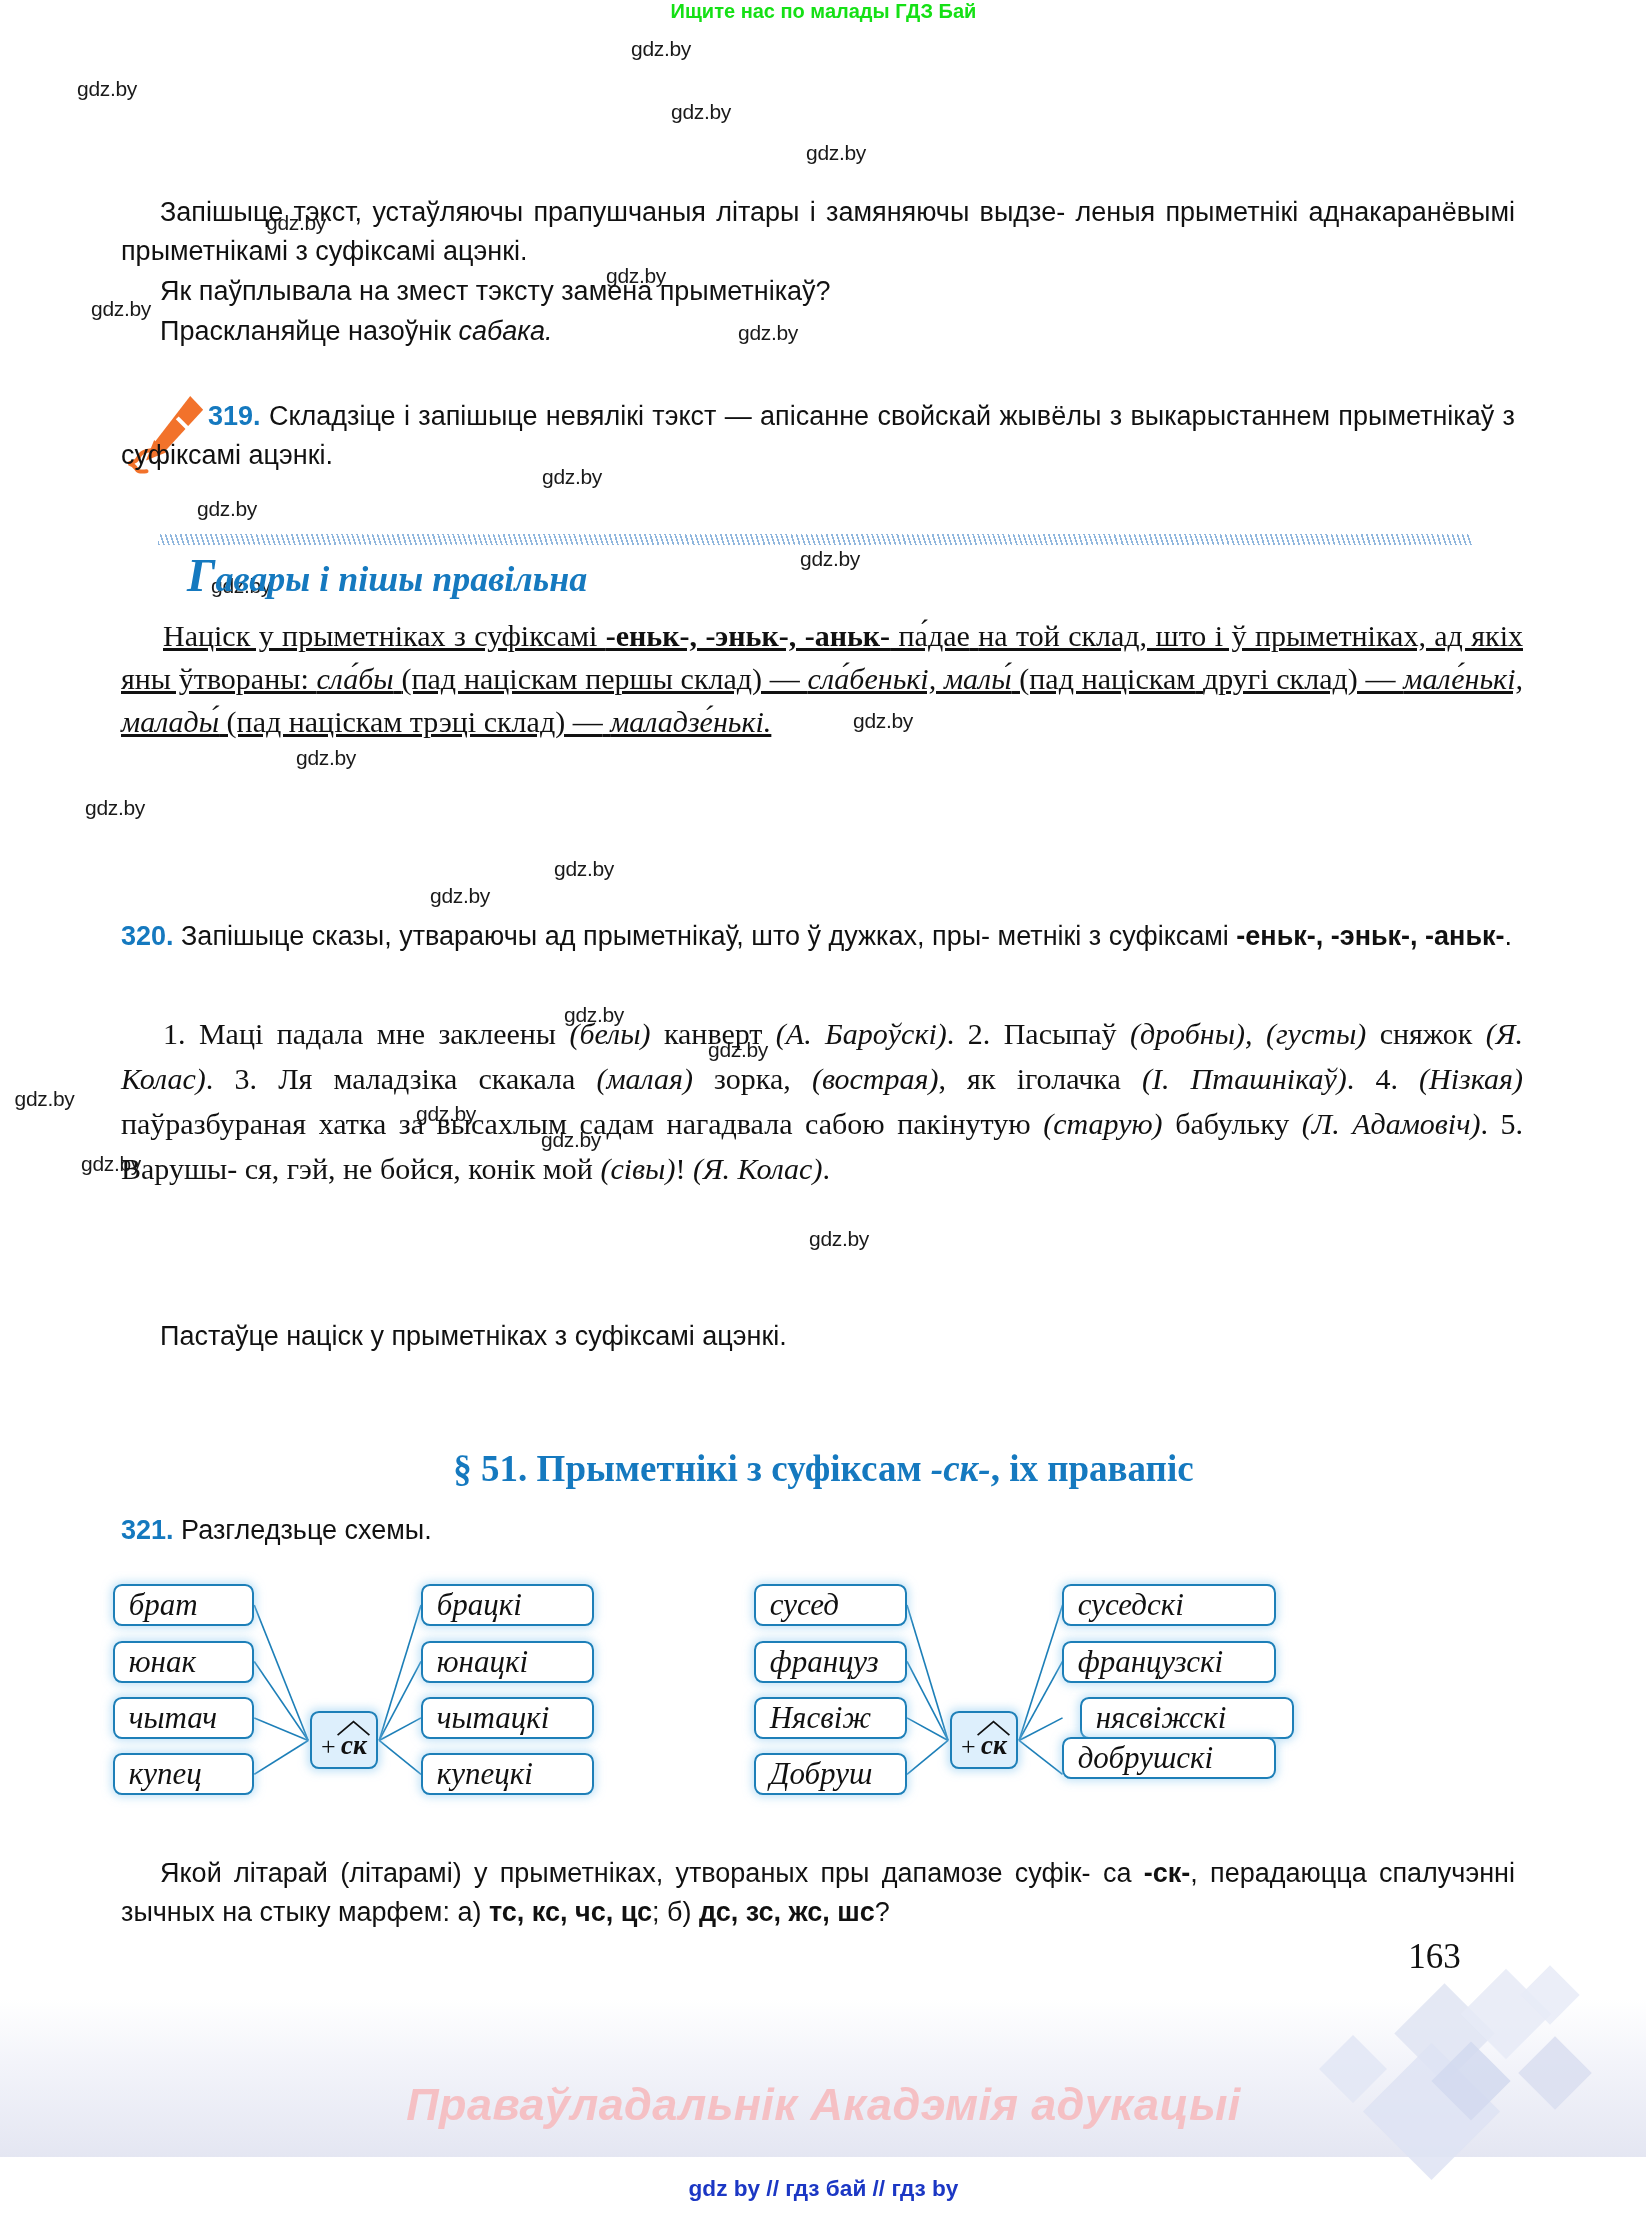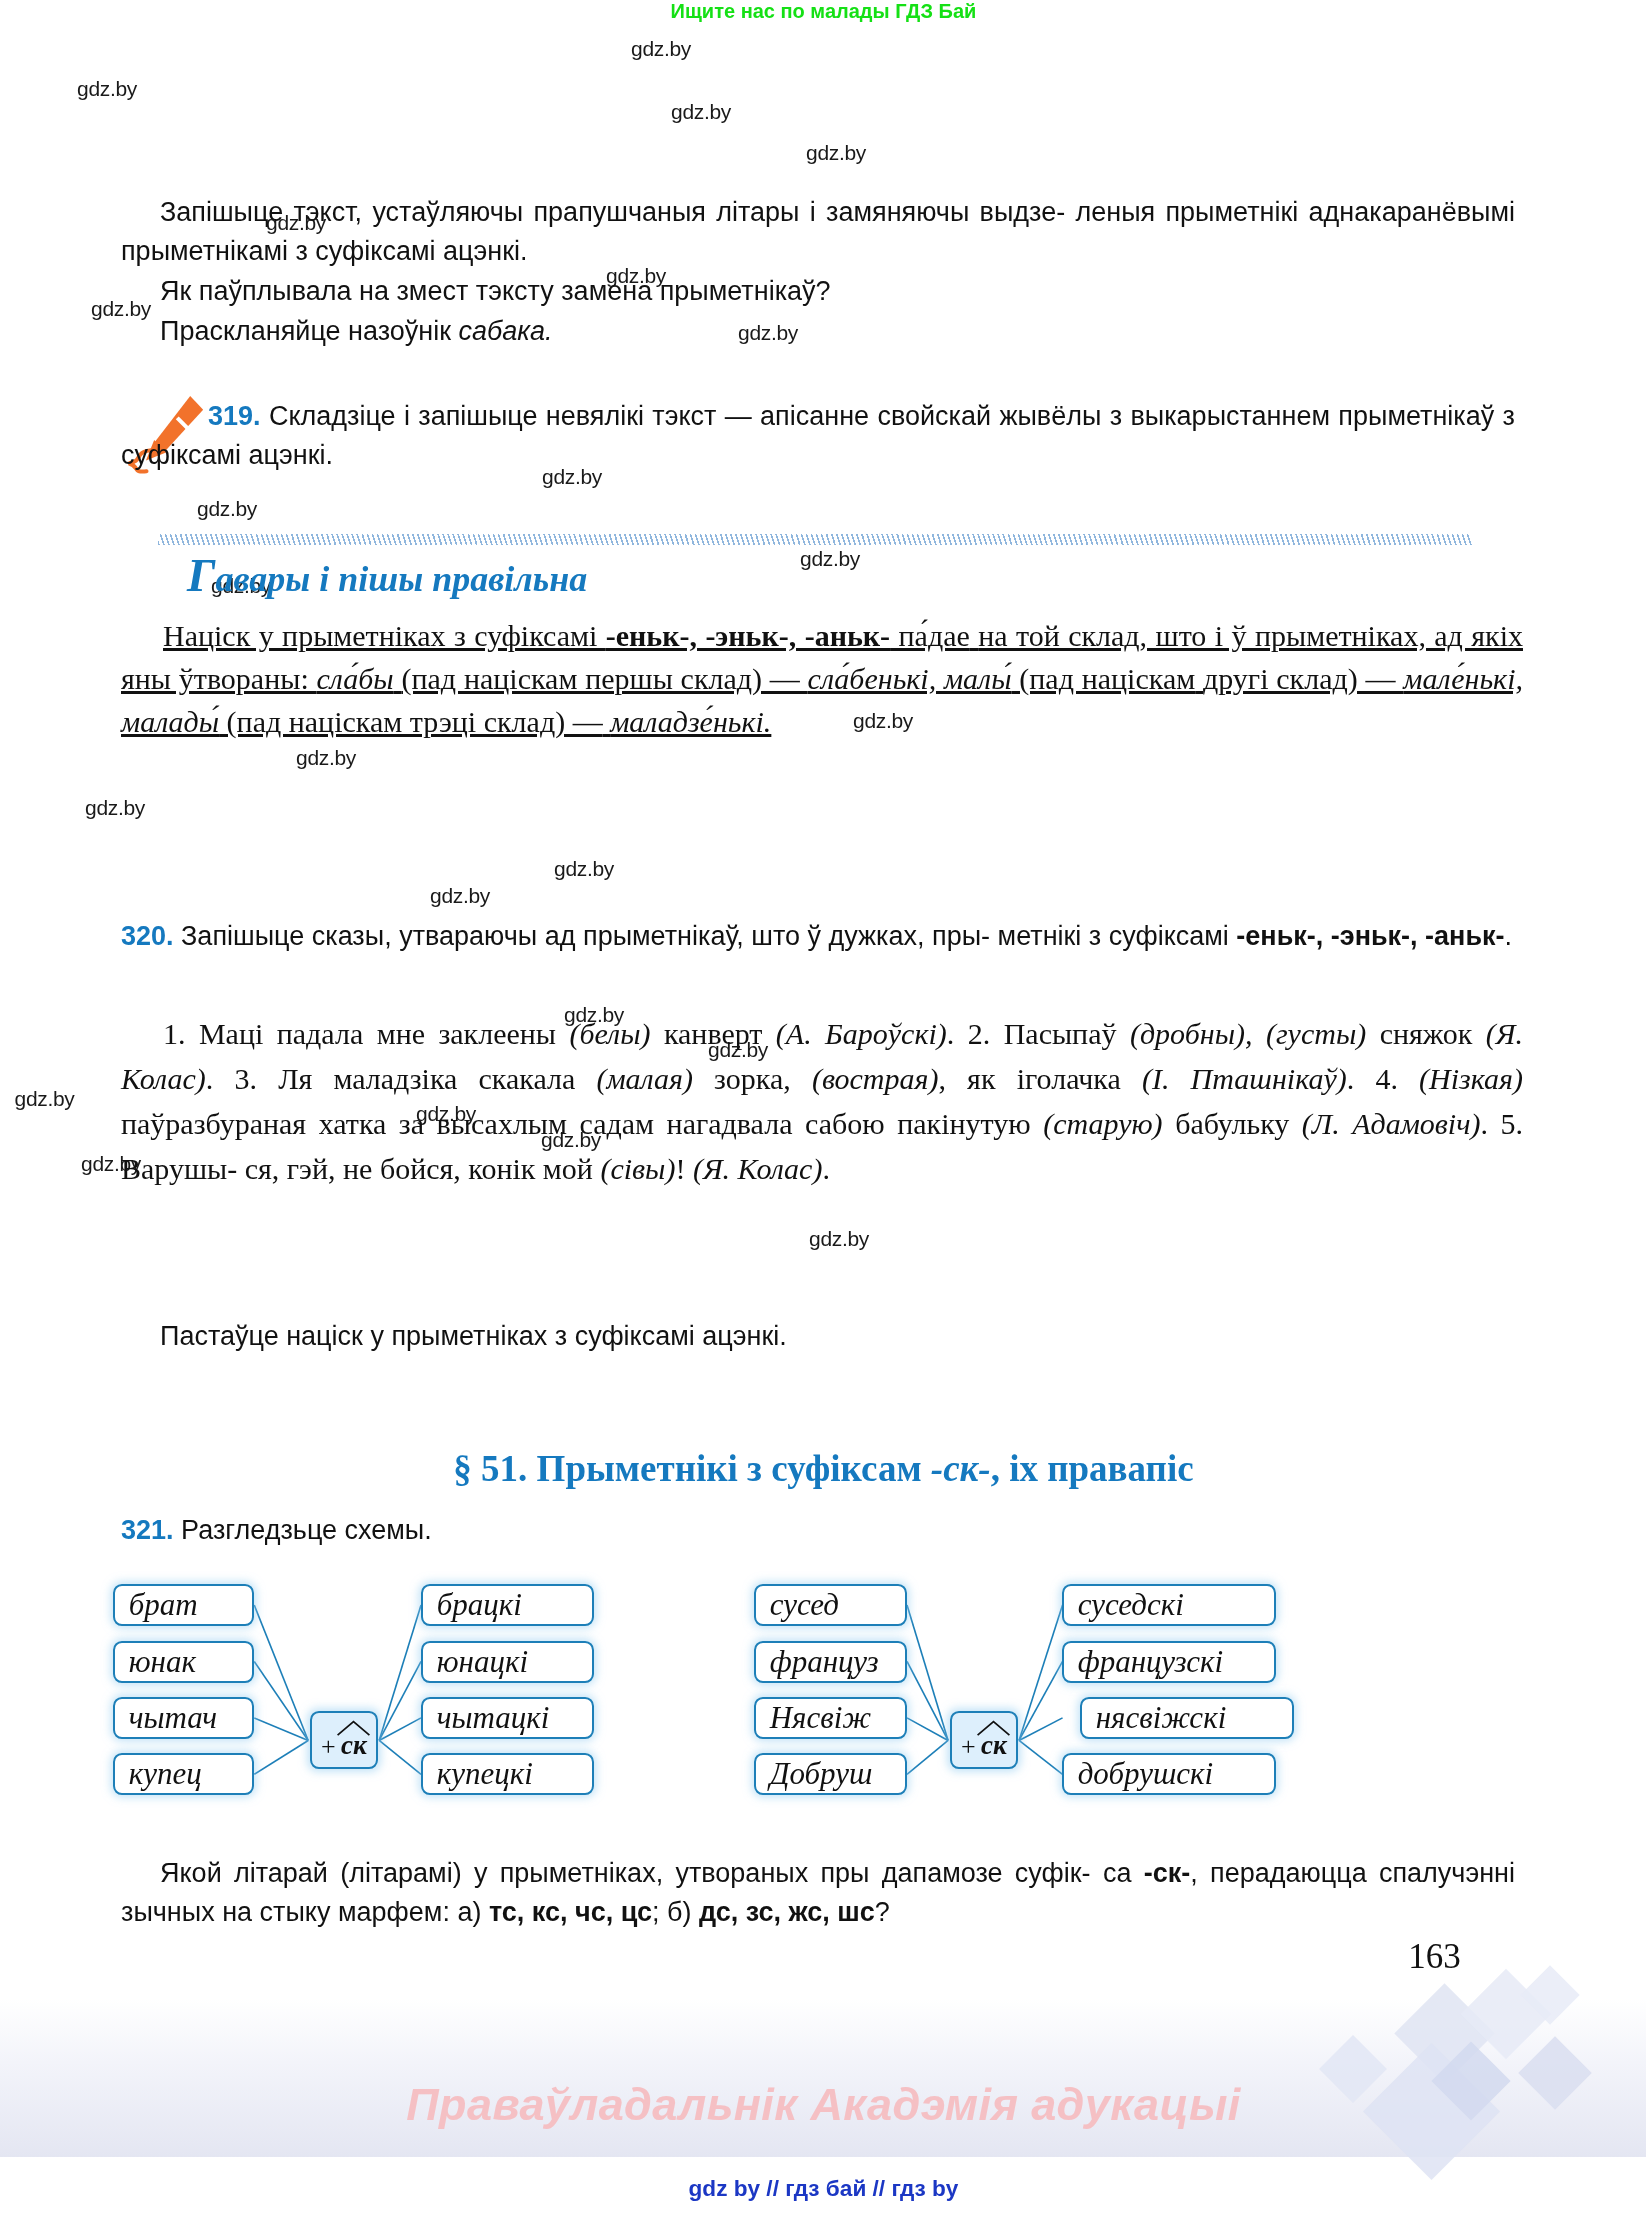--- a/index.html
+++ b/index.html
@@ -380,21 +380,21 @@
         </div>
         <div class="wbox" style="left: 949px; top: 16px; width: 214px;">
           <span>суседскі</span>
         </div>
         <div class="wbox" style="left: 949px; top: 73px; width: 214px;">
           <span>французскі</span>
         </div>
         <div class="wbox" style="left: 949px; top: 129px; width: 214px; margin-left: 18px;">
           <span>нясвіжскі</span>
         </div>
-        <div class="wbox" style="left: 949px; top: 185px; width: 214px;">
+        <div class="wbox" style="left: 949px; top: 169px; width: 214px;">
           <span>добрушскі</span>
         </div>
       </div>
 
     <div class="node" style="left:197px; top:143px;">
       <span class="plus">+</span>
       <span class="sk">ск</span>
       <svg class="caret" viewBox="0 0 44 20">
         <polyline points="2,19 22,2 42,19" fill="none" stroke="#111" stroke-width="2.2"></polyline>
       </svg>

